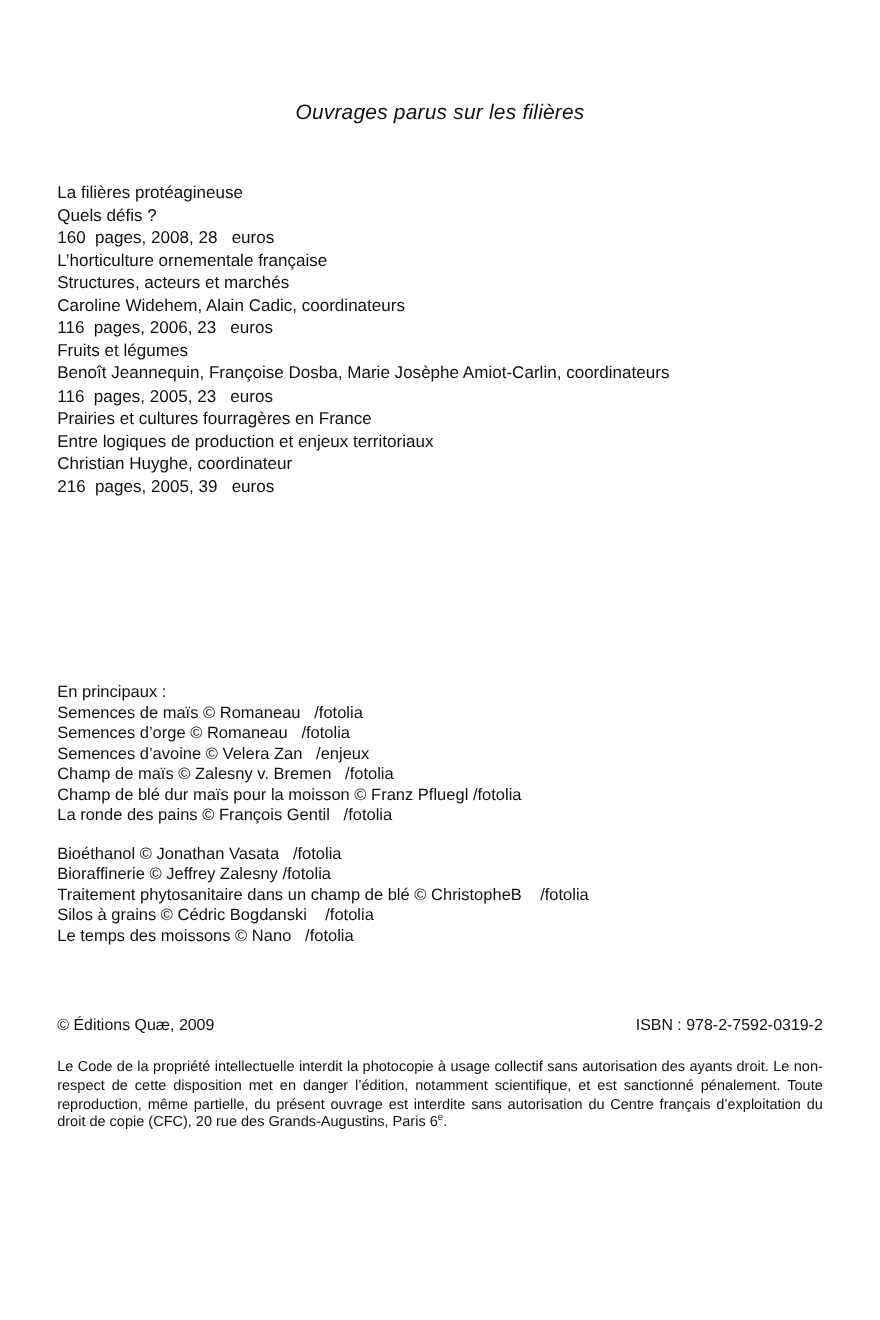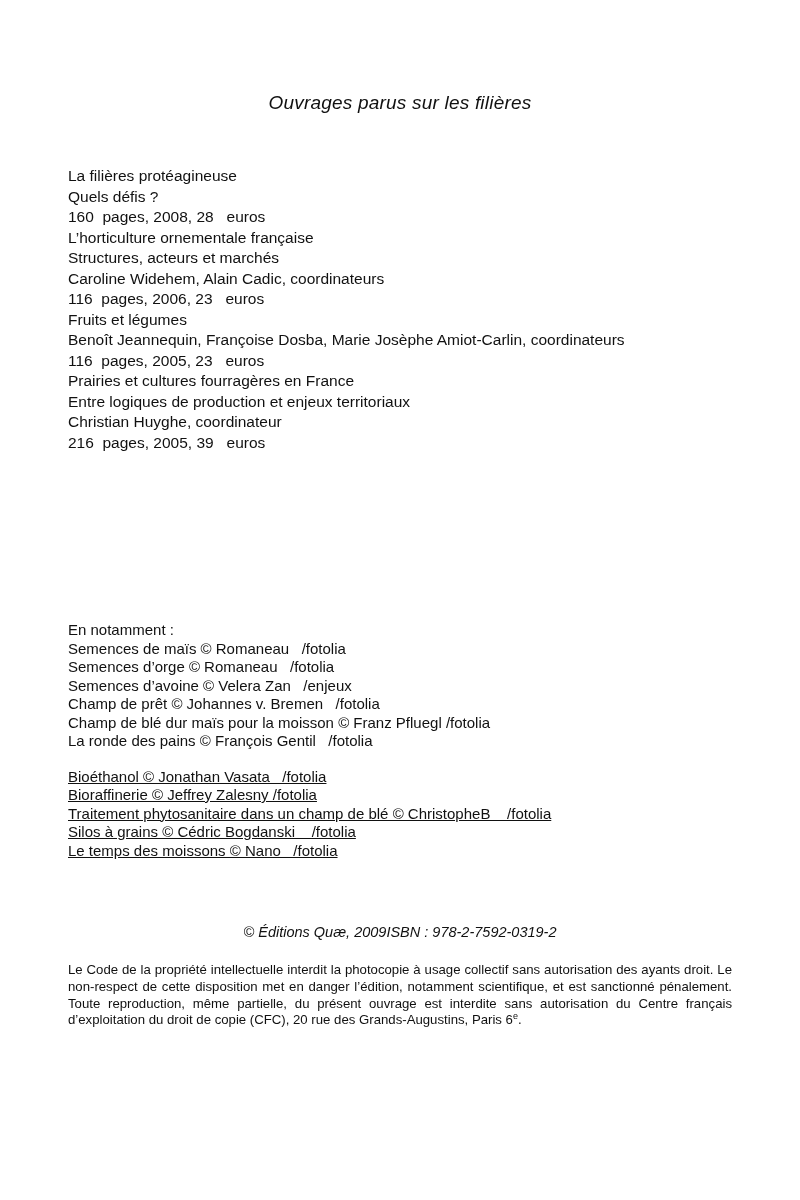--- a/index.html
+++ b/index.html
@@ -8,21 +8,21 @@
     width: 800px;
     height: 1200px;
     font-family: "Liberation Sans", sans-serif;
     color: #111111;
     overflow: hidden;
   }
   .page {
     position: relative;
     width: 800px;
     height: 1136px;
-    padding: 0 68px;
+    padding: 0 52px;
   }
   .doc-title {
     padding-top: 92px;
     text-align: center;
     font-style: italic;
     font-weight: 400;
     font-size: 19px;
     letter-spacing: 0.2px;
   }
   .books { margin-top: 52px; }
@@ -30,28 +30,27 @@
   .line {
     font-size: 15.5px;
     line-height: 20.5px;
     white-space: pre-wrap;
   }
   .cover { margin-top: 168px; }
   .cover .line {
     font-size: 15px;
     line-height: 18.5px;
   }
-  .cover-group2 { margin-top: 17px; text-decoration: underline; }
+  .cover-group2 { margin-top: 17px; }
   .imprint {
     margin-top: 64px;
     display: flex;
-    justify-content: center;
+    justify-content: space-between;
     align-items: baseline;
     font-size: 14.5px;
-    font-style: italic;
   }
   .legal {
     margin-top: 22px;
     font-size: 13.2px;
     line-height: 16.8px;
     text-align: justify;
   }
   .legal sup {
     font-size: 9px;
     vertical-align: super;
@@ -89,27 +88,27 @@
     <div class="book">
       <p class="line">Prairies et cultures fourragères en France</p>
       <p class="line">Entre logiques de production et enjeux territoriaux</p>
       <p class="line">Christian Huyghe, coordinateur</p>
       <p class="line">216  pages, 2005, 39   euros</p>
     </div>
 
   </section>
 
   <section class="cover">
-    <p class="line">En notamment :</p>
+    <p class="line">En principaux :</p>
 
     <div>
       <p class="line">Semences de maïs © Romaneau   /fotolia</p>
       <p class="line">Semences d’orge © Romaneau   /fotolia</p>
       <p class="line">Semences d’avoine © Velera Zan   /enjeux</p>
-      <p class="line">Champ de prêt © Johannes v. Bremen   /fotolia</p>
+      <p class="line">Champ de maïs © Zalesny v. Bremen   /fotolia</p>
       <p class="line">Champ de blé dur maïs pour la moisson © Franz Pfluegl /fotolia</p>
       <p class="line">La ronde des pains © François Gentil   /fotolia</p>
     </div>
 
     <div class="cover-group2">
       <p class="line">Bioéthanol © Jonathan Vasata   /fotolia</p>
       <p class="line">Bioraffinerie © Jeffrey Zalesny /fotolia</p>
       <p class="line">Traitement phytosanitaire dans un champ de blé © ChristopheB    /fotolia</p>
       <p class="line">Silos à grains © Cédric Bogdanski    /fotolia</p>
       <p class="line">Le temps des moissons © Nano   /fotolia</p>

